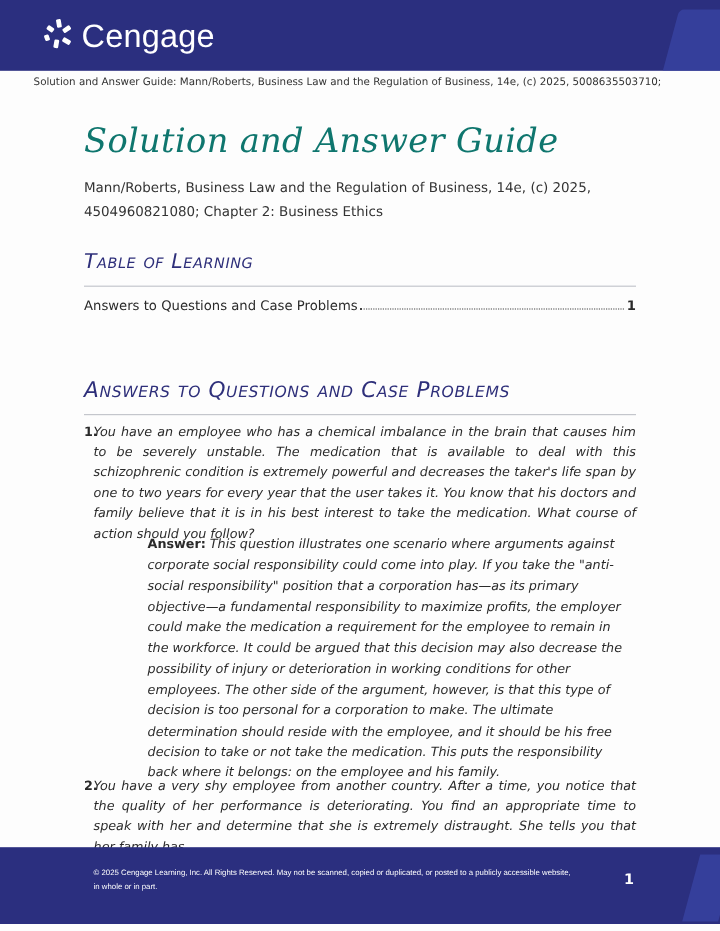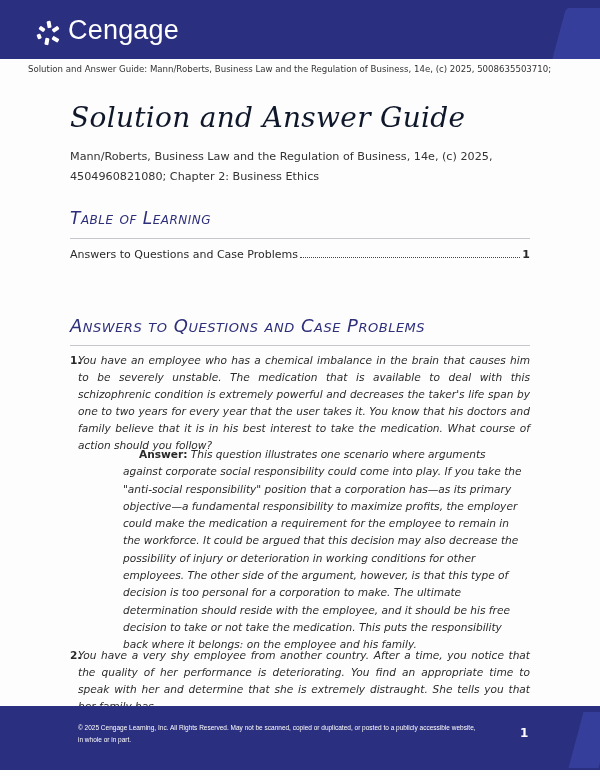--- a/index.html
+++ b/index.html
@@ -1,36 +1,36 @@
 <!DOCTYPE html>
 <html><head>
 <meta charset="utf-8">
 <style>
   html, body { margin: 0; padding: 0; }
   body { width: 600px; height: 776px; background: #fdfdfd; position: relative; overflow: hidden;
          font-family: "DejaVu Sans", sans-serif; color: #2a2a2a; }
   .header { position: absolute; left: 0; top: 0; width: 600px; height: 59px; background: #2b2f7f; overflow: hidden; }
   .header .deco { position: absolute; right: -8px; top: 8px; width: 50px; height: 60px; background: #3b46a6; opacity: .7; transform: skewX(-15deg); border-radius: 4px; }
-  .logo { position: absolute; left: 36px; top: 15px; display: flex; align-items: flex-end; }
+  .logo { position: absolute; left: 36px; top: 15px; display: flex; align-items: flex-start; }
   .logo svg { width: 26px; height: 26px; }
   .logo span { color: #fff; font-family: "Liberation Sans", sans-serif; font-size: 27px; margin-left: 6px; letter-spacing: 0.2px; }
   .running { position: absolute; left: 28px; top: 62px; width: 532px; font-size: 8.6px; color: #333; font-family: "DejaVu Sans", sans-serif; line-height: 15px; }
   .running .l2 { text-align: right; }
-  .title { position: absolute; left: 70px; top: 101px; font-family: "DejaVu Serif", serif; font-style: italic; font-size: 28px; color: #0f172a; letter-spacing: 0.3px; }
+  .title { position: absolute; left: 70px; top: 101px; font-family: "DejaVu Serif", serif; font-style: italic; font-size: 28px; color: #0f766e; letter-spacing: 0.3px; }
   .subtitle { position: absolute; left: 70px; top: 147px; width: 470px; font-size: 11.2px; line-height: 20px; color: #333; }
   .h2 { position: absolute; left: 70px; font-family: "DejaVu Sans", sans-serif; font-variant: small-caps; font-style: italic; color: #2e2f7a; font-size: 17px; letter-spacing: 0.5px; }
   .rule { position: absolute; left: 70px; width: 460px; height: 1px; background: #c4c6cc; }
   .toc { position: absolute; left: 70px; top: 248px; width: 460px; font-size: 11px; display: flex; align-items: baseline; }
   .toc .dots { flex: 1; border-bottom: 1.5px dotted #444; margin: 0 2px 3px 2px; }
   .toc .pg { font-weight: bold; }
   .q { position: absolute; left: 70px; width: 460px; font-size: 10.6px; line-height: 17px; font-style: italic; text-align: justify; color: #2a2a2a; }
   .q .num { position: absolute; left: 0; top: 0; font-style: normal; font-weight: bold; }
   .q .txt { margin-left: 8px; }
   .ans { position: absolute; left: 123px; top: 446px; width: 402px; font-size: 10.6px; line-height: 17.3px; font-style: italic; color: #2a2a2a; }
-  .ans b { font-style: normal; margin-left: 16px; }
+  .ans b { font-style: normal; }
   .footer { position: absolute; left: 0; top: 706px; width: 600px; height: 64px; background: #2b2f7f; overflow: hidden; }
   .footer .deco { position: absolute; right: -6px; top: 6px; width: 30px; height: 56px; background: #3b46a6; opacity: .7; transform: skewX(-15deg); }
   .footer .copy { position: absolute; left: 78px; top: 16px; width: 400px; font-size: 6.5px; line-height: 12px; color: #fff; font-family: "Liberation Sans", sans-serif; }
   .footer .page { position: absolute; left: 520px; top: 20px; font-size: 12px; color: #fff; font-weight: bold; }
 </style>
 </head>
 <body>
 
 <div class="header">
   <div class="deco"></div>

